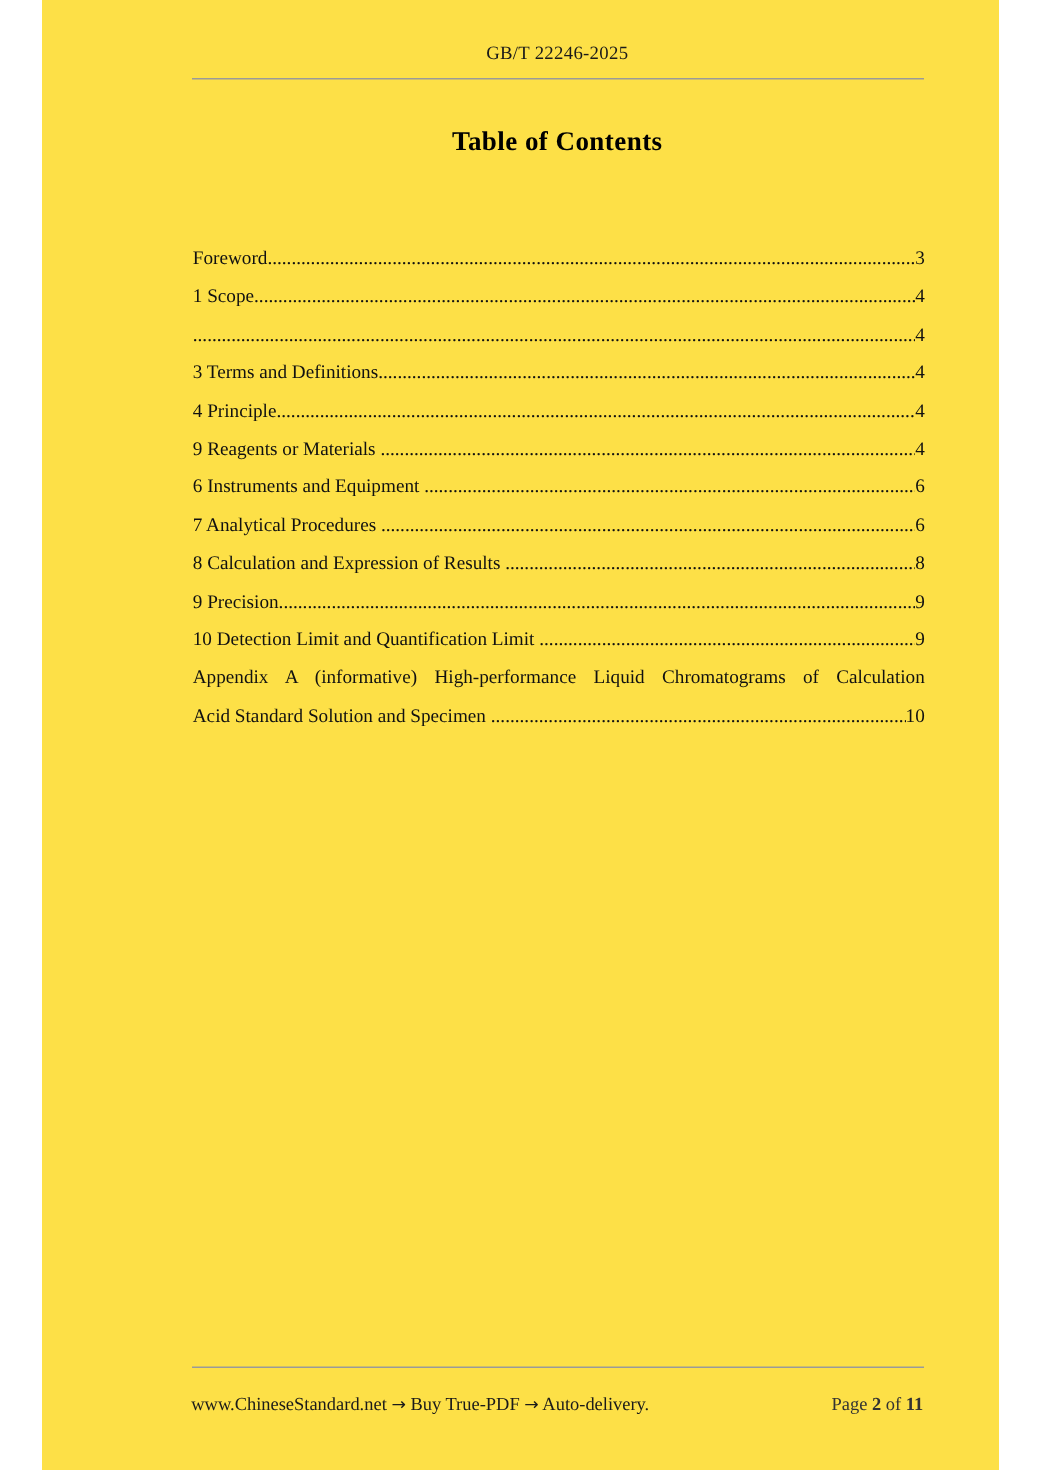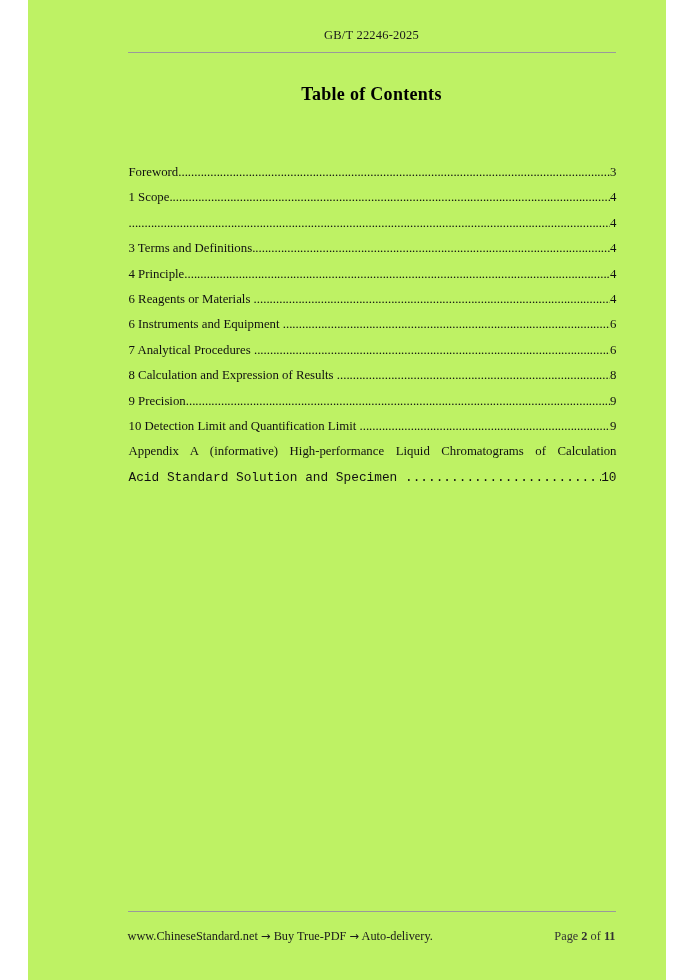--- a/index.html
+++ b/index.html
@@ -9,21 +9,21 @@
   }
   body {
     font-family: "Liberation Serif", serif;
     color: #000000;
   }
   .page {
     position: relative;
     width: 638px;
     height: 980px;
     margin: 0 auto;
-    background: #bef264;
+    background: #fde047;
     box-sizing: border-box;
     overflow: hidden;
   }
   .header {
     position: absolute;
     top: 28px;
     left: 100px;
     width: 488px;
     text-align: center;
     font-size: 12.5px;
@@ -88,21 +88,20 @@
   }
   .toc-entry-multiline .line1 {
     text-align: justify;
     text-align-last: justify;
     white-space: normal;
   }
   .toc-entry-multiline .line2 {
     display: flex;
     align-items: center;
     white-space: nowrap;
-    font-family: Liberation Mono, monospace;
   }
   .toc-entry-multiline .line2 .label2 {
     flex: 0 0 auto;
   }
   .toc-entry-multiline .line2 .leader {
     flex: 1 1 auto;
     overflow: hidden;
     white-space: nowrap;
   }
   .toc-entry-multiline .line2 .page-num {
@@ -182,21 +181,21 @@
       <span class="page-num">4</span>
     </div>
 
     <div class="toc-entry">
       <span class="label">4 Principle</span>
       <span class="leader">..........................................................................................................................................................</span>
       <span class="page-num">4</span>
     </div>
 
     <div class="toc-entry">
-      <span class="label">6 Reagents or Materials</span>
+      <span class="label">9 Reagents or Materials</span>
       <span class="leader">&nbsp;.........................................................................................................................................................</span>
       <span class="page-num">4</span>
     </div>
 
     <div class="toc-entry">
       <span class="label">6 Instruments and Equipment</span>
       <span class="leader">&nbsp;.........................................................................................................................................................</span>
       <span class="page-num">6</span>
     </div>
 

